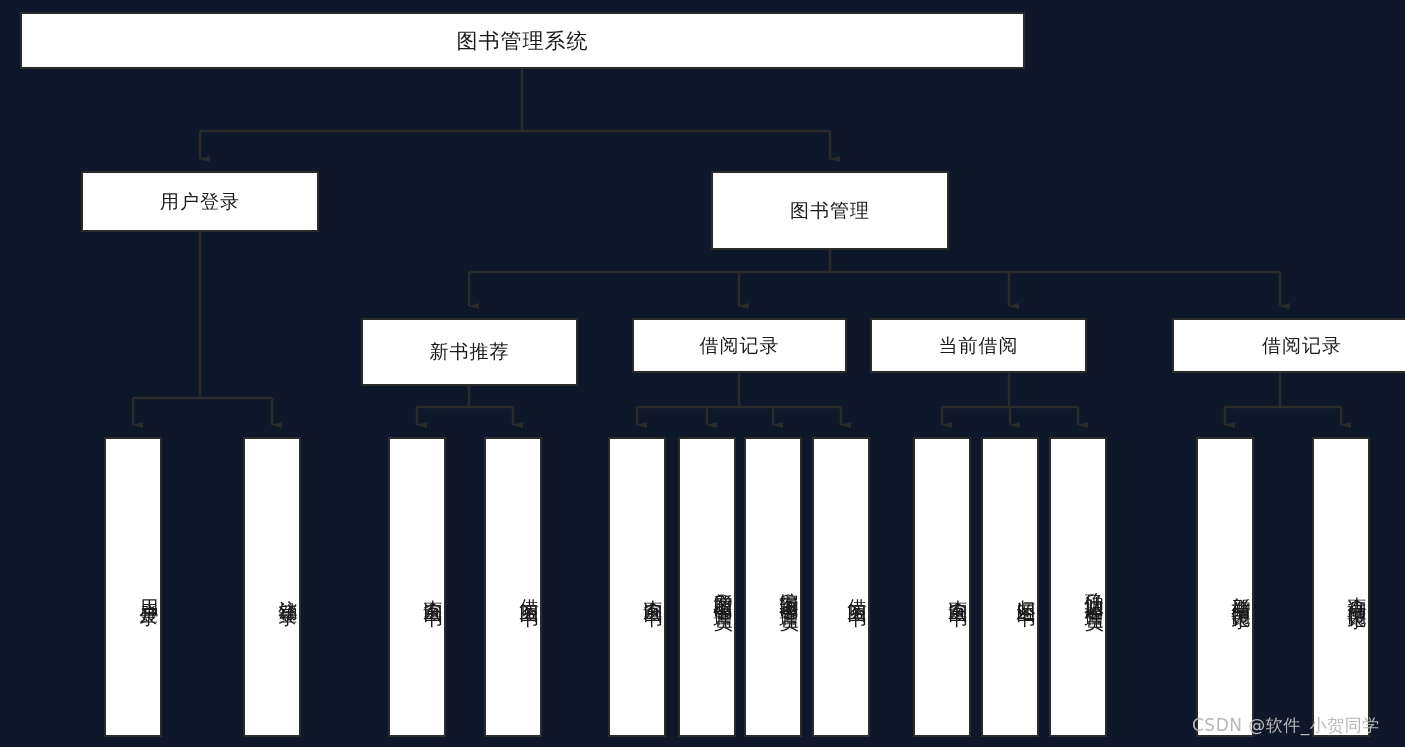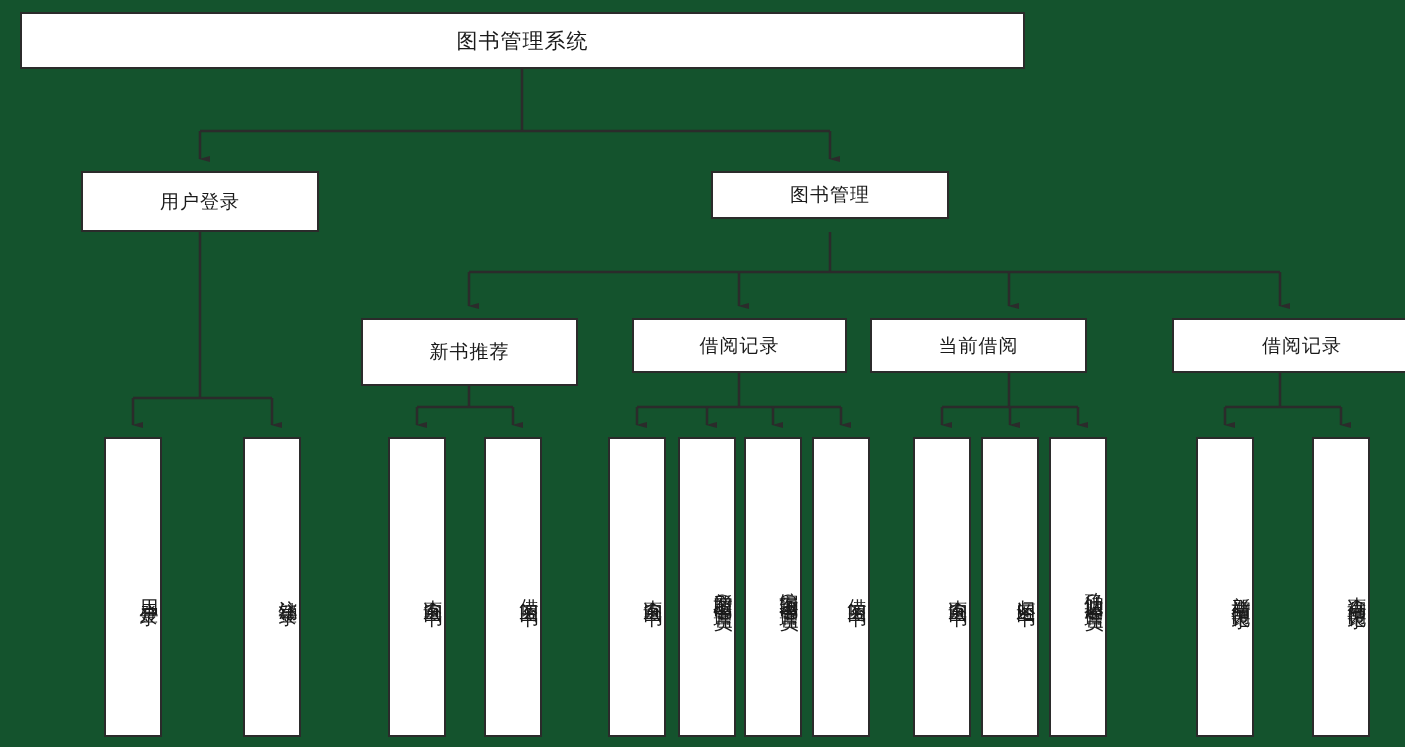--- a/index.html
+++ b/index.html
@@ -8,21 +8,21 @@
     padding: 0;
     background: #ffffff;
   }
   body {
     font-family: "DejaVu Sans", "Liberation Sans", sans-serif;
   }
   #diagram-root {
     position: relative;
     width: 1405px;
     height: 747px;
-    background: #14532d;
+    background: #0f172a;
     overflow: hidden;
   }
   svg#tree-svg {
     position: absolute;
     top: 0;
     left: 0;
     width: 1405px;
     height: 747px;
   }
   .node-box {
@@ -109,34 +109,35 @@
         <line x1="1280" y1="373" x2="1280" y2="407"></line>
         <line x1="1225" y1="407" x2="1341" y2="407"></line>
         <line x1="1225" y1="407" x2="1225" y2="425" marker-end="url(#arrowhead)"></line>
         <line x1="1341" y1="407" x2="1341" y2="425" marker-end="url(#arrowhead)"></line>
       </g>
   </svg>
 
   <div id="boxes-layer">
       <div class="node-box node-root" style="left: 20px; top: 12px; width: 1005px; height: 57px;">图书管理系统</div>
       <div class="node-box node-l2" style="left: 81px; top: 171px; width: 238px; height: 61px;">用户登录</div>
-      <div class="node-box node-l2" style="left: 711px; top: 171px; width: 238px; height: 48px;">图书管理</div>
+      <div class="node-box node-l2" style="left: 711px; top: 171px; width: 238px; height: 79px;">图书管理</div>
       <div class="node-box node-l3" style="left: 361px; top: 318px; width: 217px; height: 68px;">新书推荐</div>
       <div class="node-box node-l3" style="left: 632px; top: 318px; width: 215px; height: 55px;">借阅记录</div>
       <div class="node-box node-l3" style="left: 870px; top: 318px; width: 217px; height: 55px;">当前借阅</div>
       <div class="node-box node-l3" style="left: 1172px; top: 318px; width: 260px; height: 55px;">借阅记录</div>
       <div class="node-box node-leaf" style="left: 104px; top: 437px; width: 58px; height: 300px;">用户登录</div>
       <div class="node-box node-leaf" style="left: 243px; top: 437px; width: 58px; height: 300px;">注销登录</div>
       <div class="node-box node-leaf" style="left: 388px; top: 437px; width: 58px; height: 300px;">查询图书</div>
       <div class="node-box node-leaf" style="left: 484px; top: 437px; width: 58px; height: 300px;">借阅图书</div>
       <div class="node-box node-leaf" style="left: 608px; top: 437px; width: 58px; height: 300px;">查询图书</div>
       <div class="node-box node-leaf" style="left: 678px; top: 437px; width: 58px; height: 300px;">新增图书（管理员）</div>
       <div class="node-box node-leaf" style="left: 744px; top: 437px; width: 58px; height: 300px;">编辑图书（管理员）</div>
       <div class="node-box node-leaf" style="left: 812px; top: 437px; width: 58px; height: 300px;">借阅图书</div>
       <div class="node-box node-leaf" style="left: 913px; top: 437px; width: 58px; height: 300px;">查询图书</div>
       <div class="node-box node-leaf" style="left: 981px; top: 437px; width: 58px; height: 300px;">归还图书</div>
       <div class="node-box node-leaf" style="left: 1049px; top: 437px; width: 58px; height: 300px;">确认归还（管理员）</div>
       <div class="node-box node-leaf" style="left: 1196px; top: 437px; width: 58px; height: 300px;">新增借阅记录</div>
       <div class="node-box node-leaf" style="left: 1312px; top: 437px; width: 58px; height: 300px;">查询借阅记录</div>
     </div>
 
+  <div class="watermark" style="left:1192px; top:714px;">CSDN @软件_小贺同学</div>
 
 </div>
 
 </body></html>

